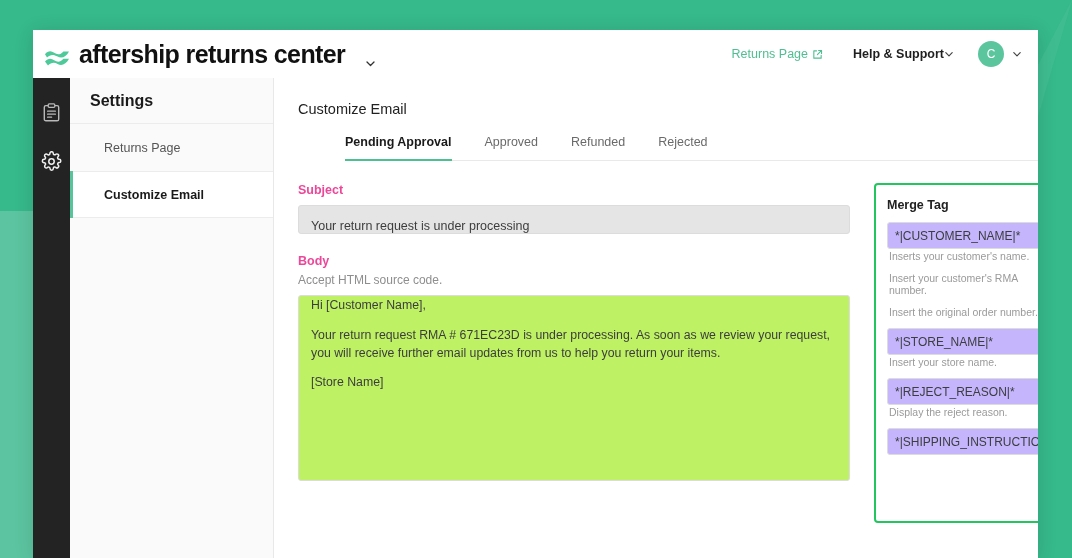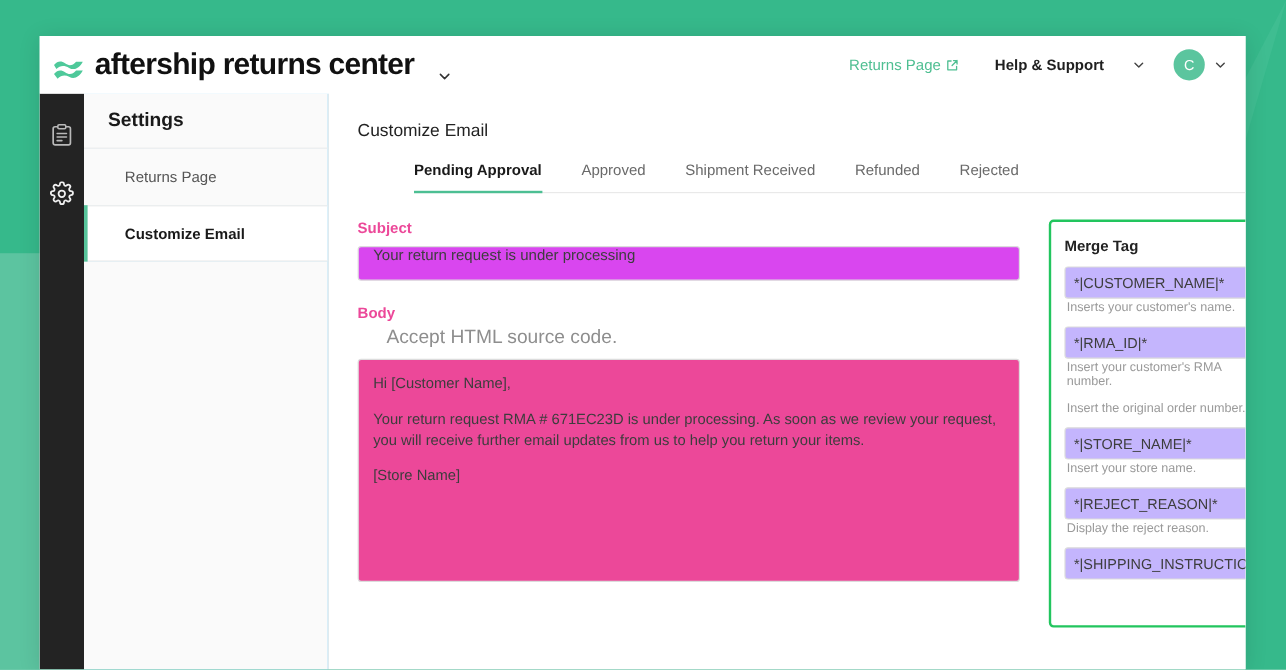--- a/index.html
+++ b/index.html
@@ -93,21 +93,21 @@
     align-items: center;
     gap: 4px;
     color: #4fbf92;
     font-size: 12.5px;
     text-decoration: none;
     margin-right: 30px;
   }
   .help-link {
     display: flex;
     align-items: center;
-    gap: 24px;
+    gap: 0;
     color: #1f1f1f;
     font-size: 12.5px;
     font-weight: 700;
     margin-right: 24px;
   }
   .avatar {
     width: 26px; height: 26px;
     border-radius: 50%;
     background: #5bc59e;
     color: #fff;
@@ -235,51 +235,50 @@
   }
   .form-col { width: 552px; flex: 0 0 552px; }
 
   .field-label {
     font-size: 12.5px;
     font-weight: 700;
     color: #ec4899;
     margin-bottom: 8px;
   }
   .field-hint {
-    font-size: 16px;
+    font-size: 12px;
     color: #8e8e8e;
     margin-bottom: 8px;
     margin-top: -3px;
-    margin-left: 24px;
   }
   .text-input {
     width: 100%;
     height: 29px;
     border: 1px solid #dcdcdc;
     border-radius: 3px;
     padding: 0 12px;
     font-size: 12.5px;
     color: #3d3d3d;
     font-family: "Liberation Sans", sans-serif;
-    background: #d946ef;
-    display: flex;
-    align-items: flex-start;
+    background: #e5e5e5;
+    display: flex;
+    align-items: flex-end;
   }
   .spacer-22 { height: 20px; }
 
   .body-box {
     width: 100%;
     height: 186px;
     border: 1px solid #dcdcdc;
     border-radius: 3px;
-    padding: 11px 12px;
+    padding: 1px 12px;
     font-size: 12.3px;
     line-height: 1.45;
     color: #3d3d3d;
-    background: #ec4899;
+    background: #bef264;
     overflow: hidden;
   }
   .body-box p { margin-bottom: 12px; }
   .body-box p:last-child { margin-bottom: 0; }
 
   
   .merge-col { width: 182px; flex: 0 0 182px; }
   .merge-card {
     border: 2px solid #22c55e;
     border-radius: 4px;
@@ -397,21 +396,20 @@
         <span>Customize Email</span>
       </div>
     </div>
 
     <div class="main">
       <div class="main-title">Customize Email</div>
 
       <div class="tabs">
         <div class="tab active"><span>Pending Approval</span></div>
         <div class="tab"><span>Approved</span></div>
-        <div class="tab"><span>Shipment Received</span></div>
         <div class="tab"><span>Refunded</span></div>
         <div class="tab"><span>Rejected</span></div>
       </div>
 
       <div class="content-row">
 
         <div class="form-col">
           <div class="field-label">Subject</div>
           <div class="text-input">
             <span>Your return request is under processing</span>
@@ -431,23 +429,20 @@
 
         <div class="merge-col">
           <div class="merge-card">
             <div class="merge-title">Merge Tag</div>
 
             <div class="merge-input">
                 <span>*|CUSTOMER_NAME|*</span>
               </div>
             <div class="merge-desc">Inserts your customer's name.</div>
 
-            <div class="merge-input">
-                <span>*|RMA_ID|*</span>
-              </div>
             <div class="merge-desc">Insert your customer's RMA number.</div>
 
             <div class="merge-desc">Insert the original order number.</div>
 
             <div class="merge-input">
                 <span>*|STORE_NAME|*</span>
               </div>
             <div class="merge-desc">Insert your store name.</div>
 
             <div class="merge-input">

